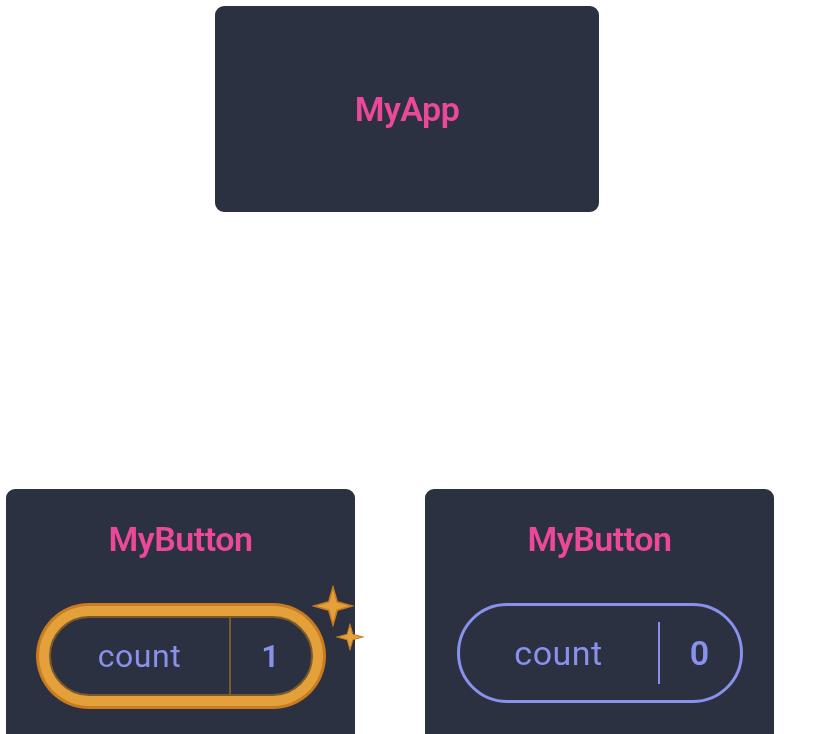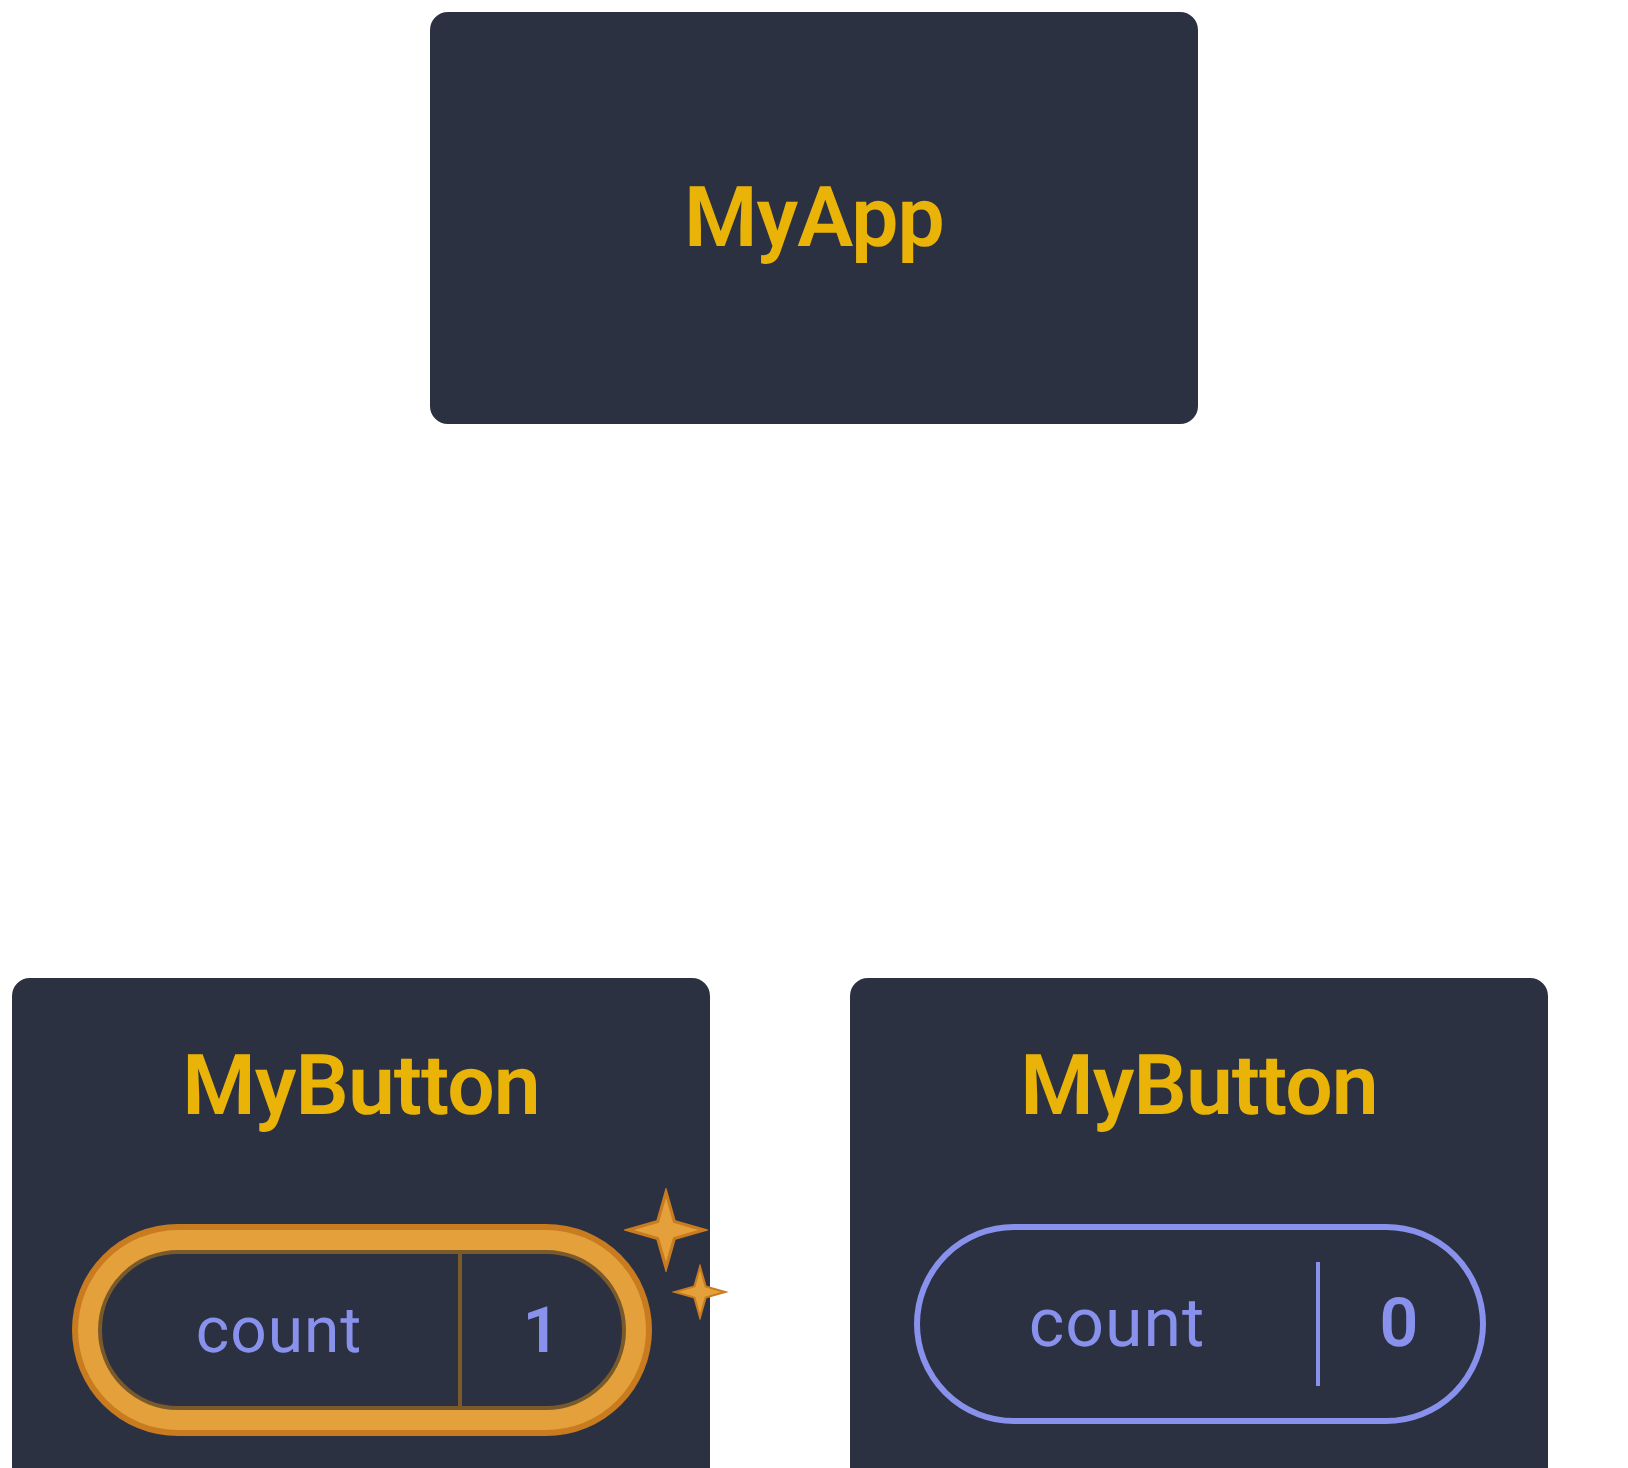--- a/index.html
+++ b/index.html
@@ -33,22 +33,22 @@
     padding-top: 30px;
     justify-content: flex-start;
   }
   .child-left {
     left: 3px;
   }
   .child-right {
     left: 422px;
   }
   .node-title {
-    color: #eab308;
-    font-size: 42px;
+    color: #ec4899;
+    font-size: 34px;
     font-weight: 600;
     letter-spacing: -0.5px;
   }
   .pill-container {
     position: relative;
     margin-top: 44px;
   }
   .pill {
     display: flex;
     align-items: center;

